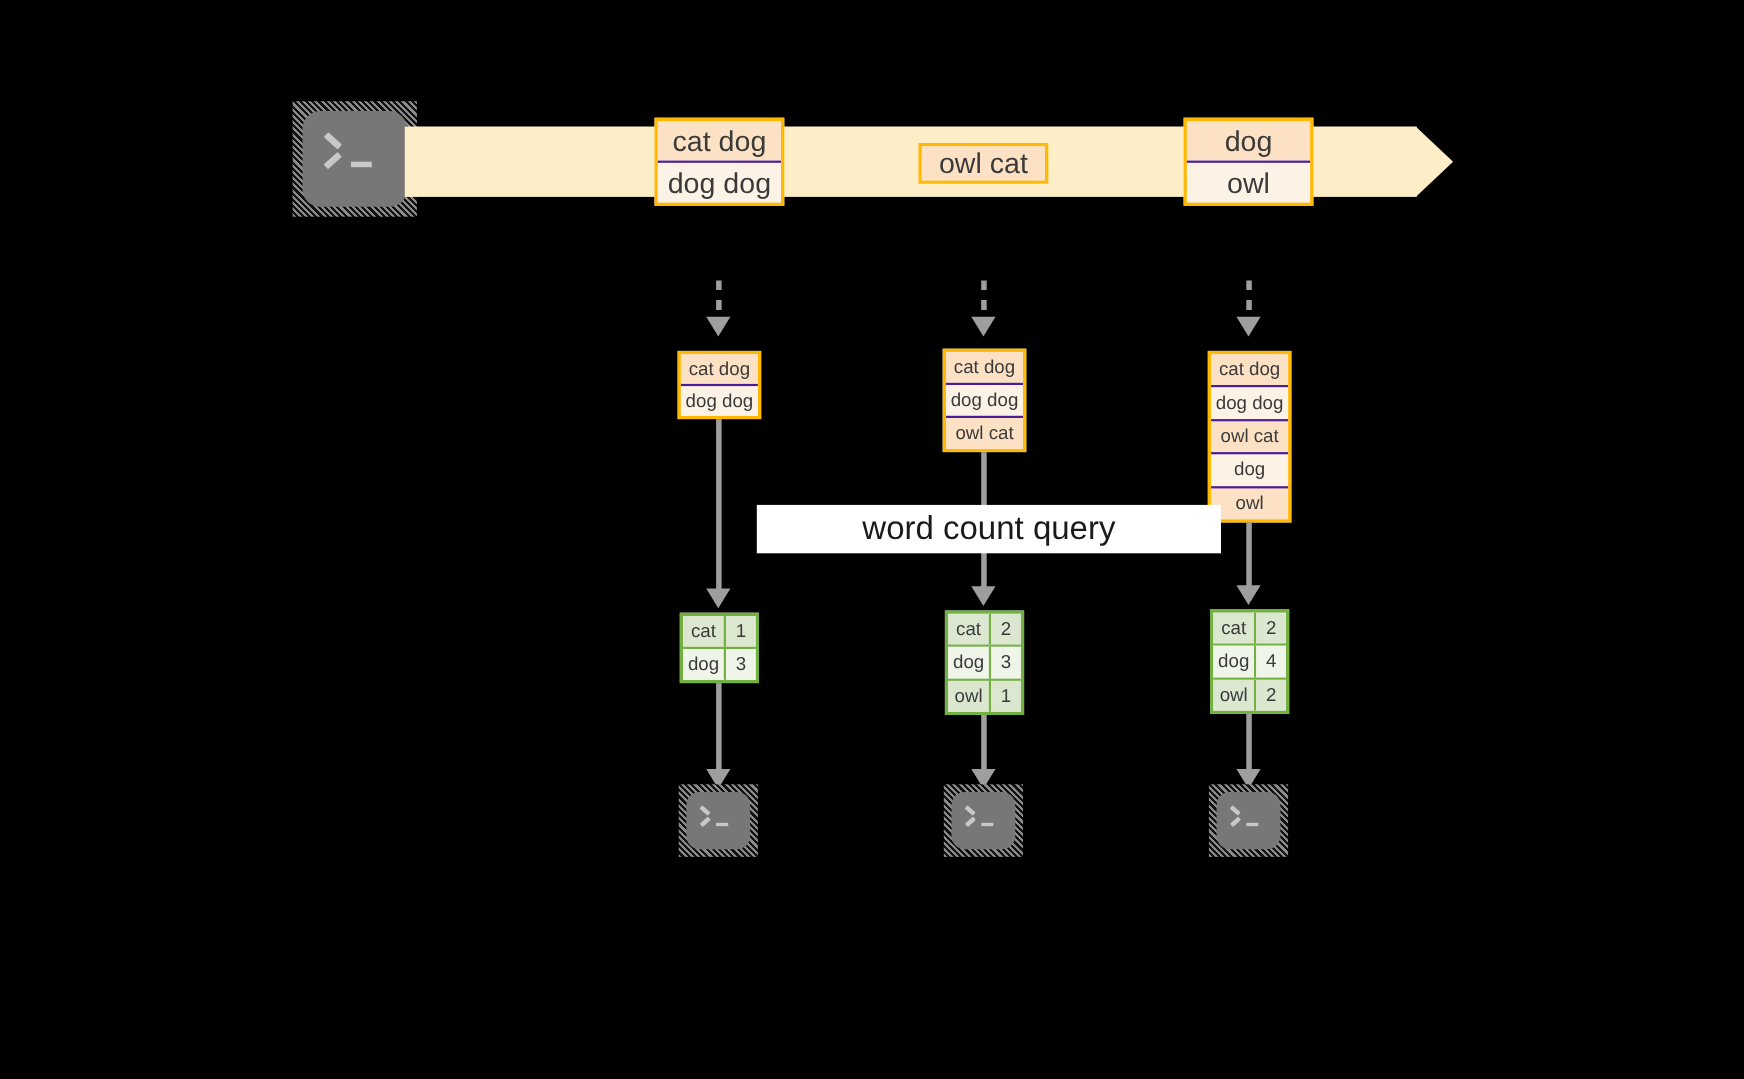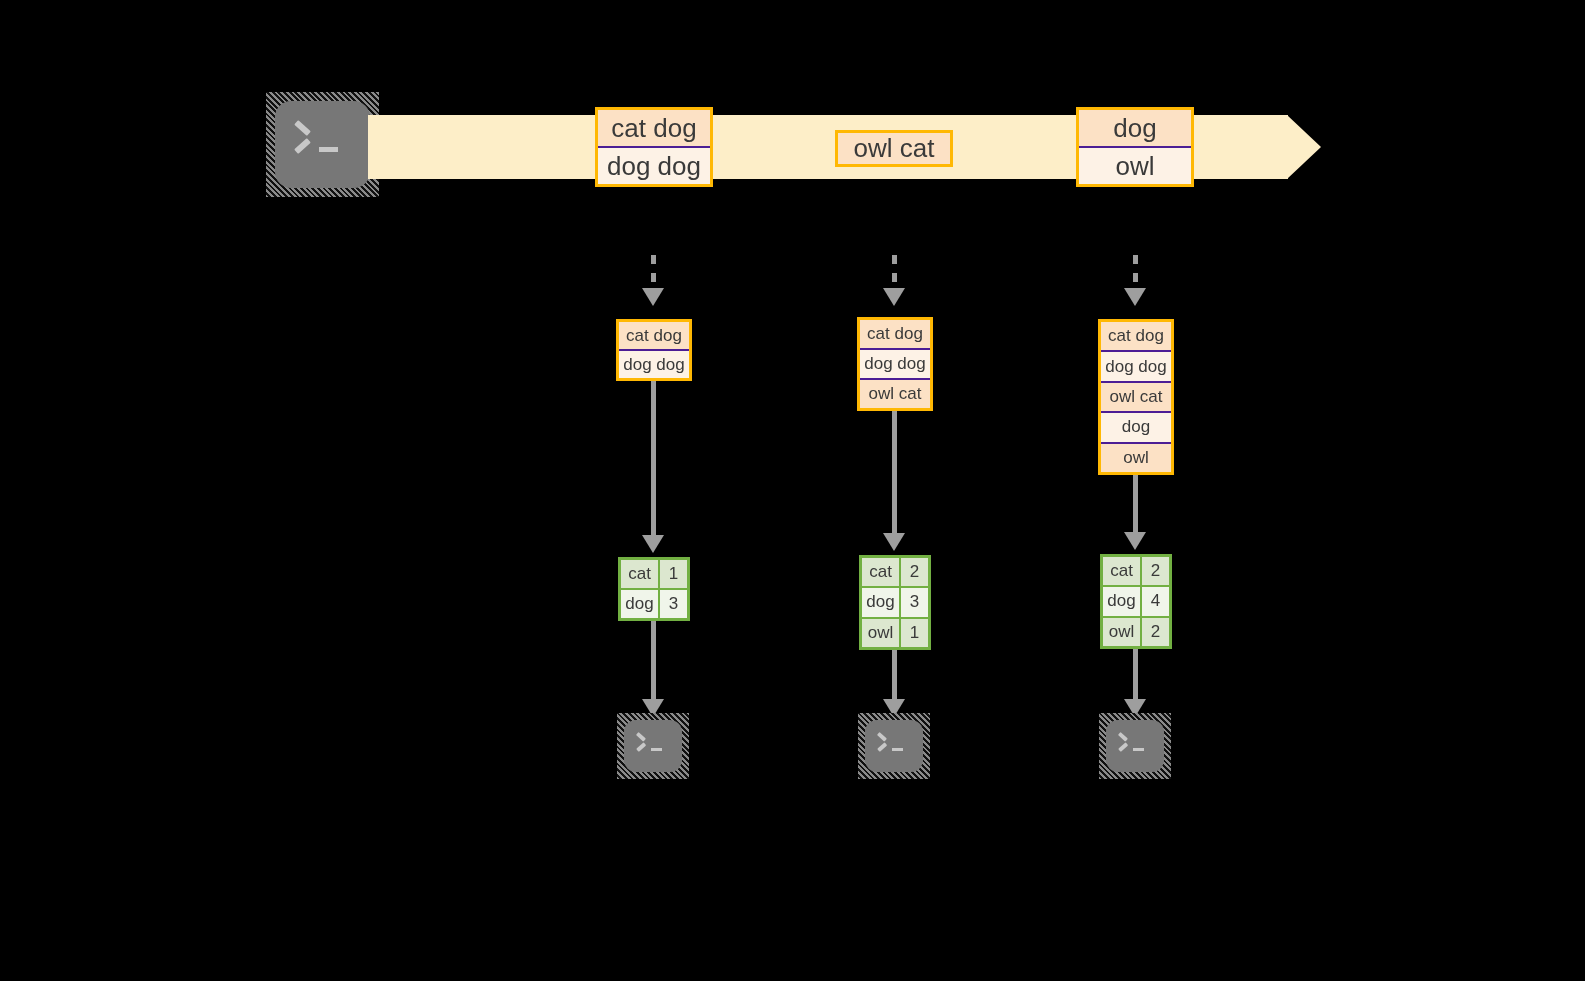--- a/index.html
+++ b/index.html
@@ -292,14 +292,17 @@
   <div class="arrowhead" style="left:1124px; top:699px;"></div>
 
   <div class="term-icon" style="left:1099px; top:713px; width:72px; height:66px;">
     <div class="screen">
       <span class="chev a"></span>
       <span class="chev b"></span>
       <span class="underscore"></span>
     </div>
   </div>
 
+  <div class="banner" style="left:688px; top:459px; width:422px; height:44px;">
+    <span>word count query</span>
+  </div>
 
 </div>
 
 </body></html>

